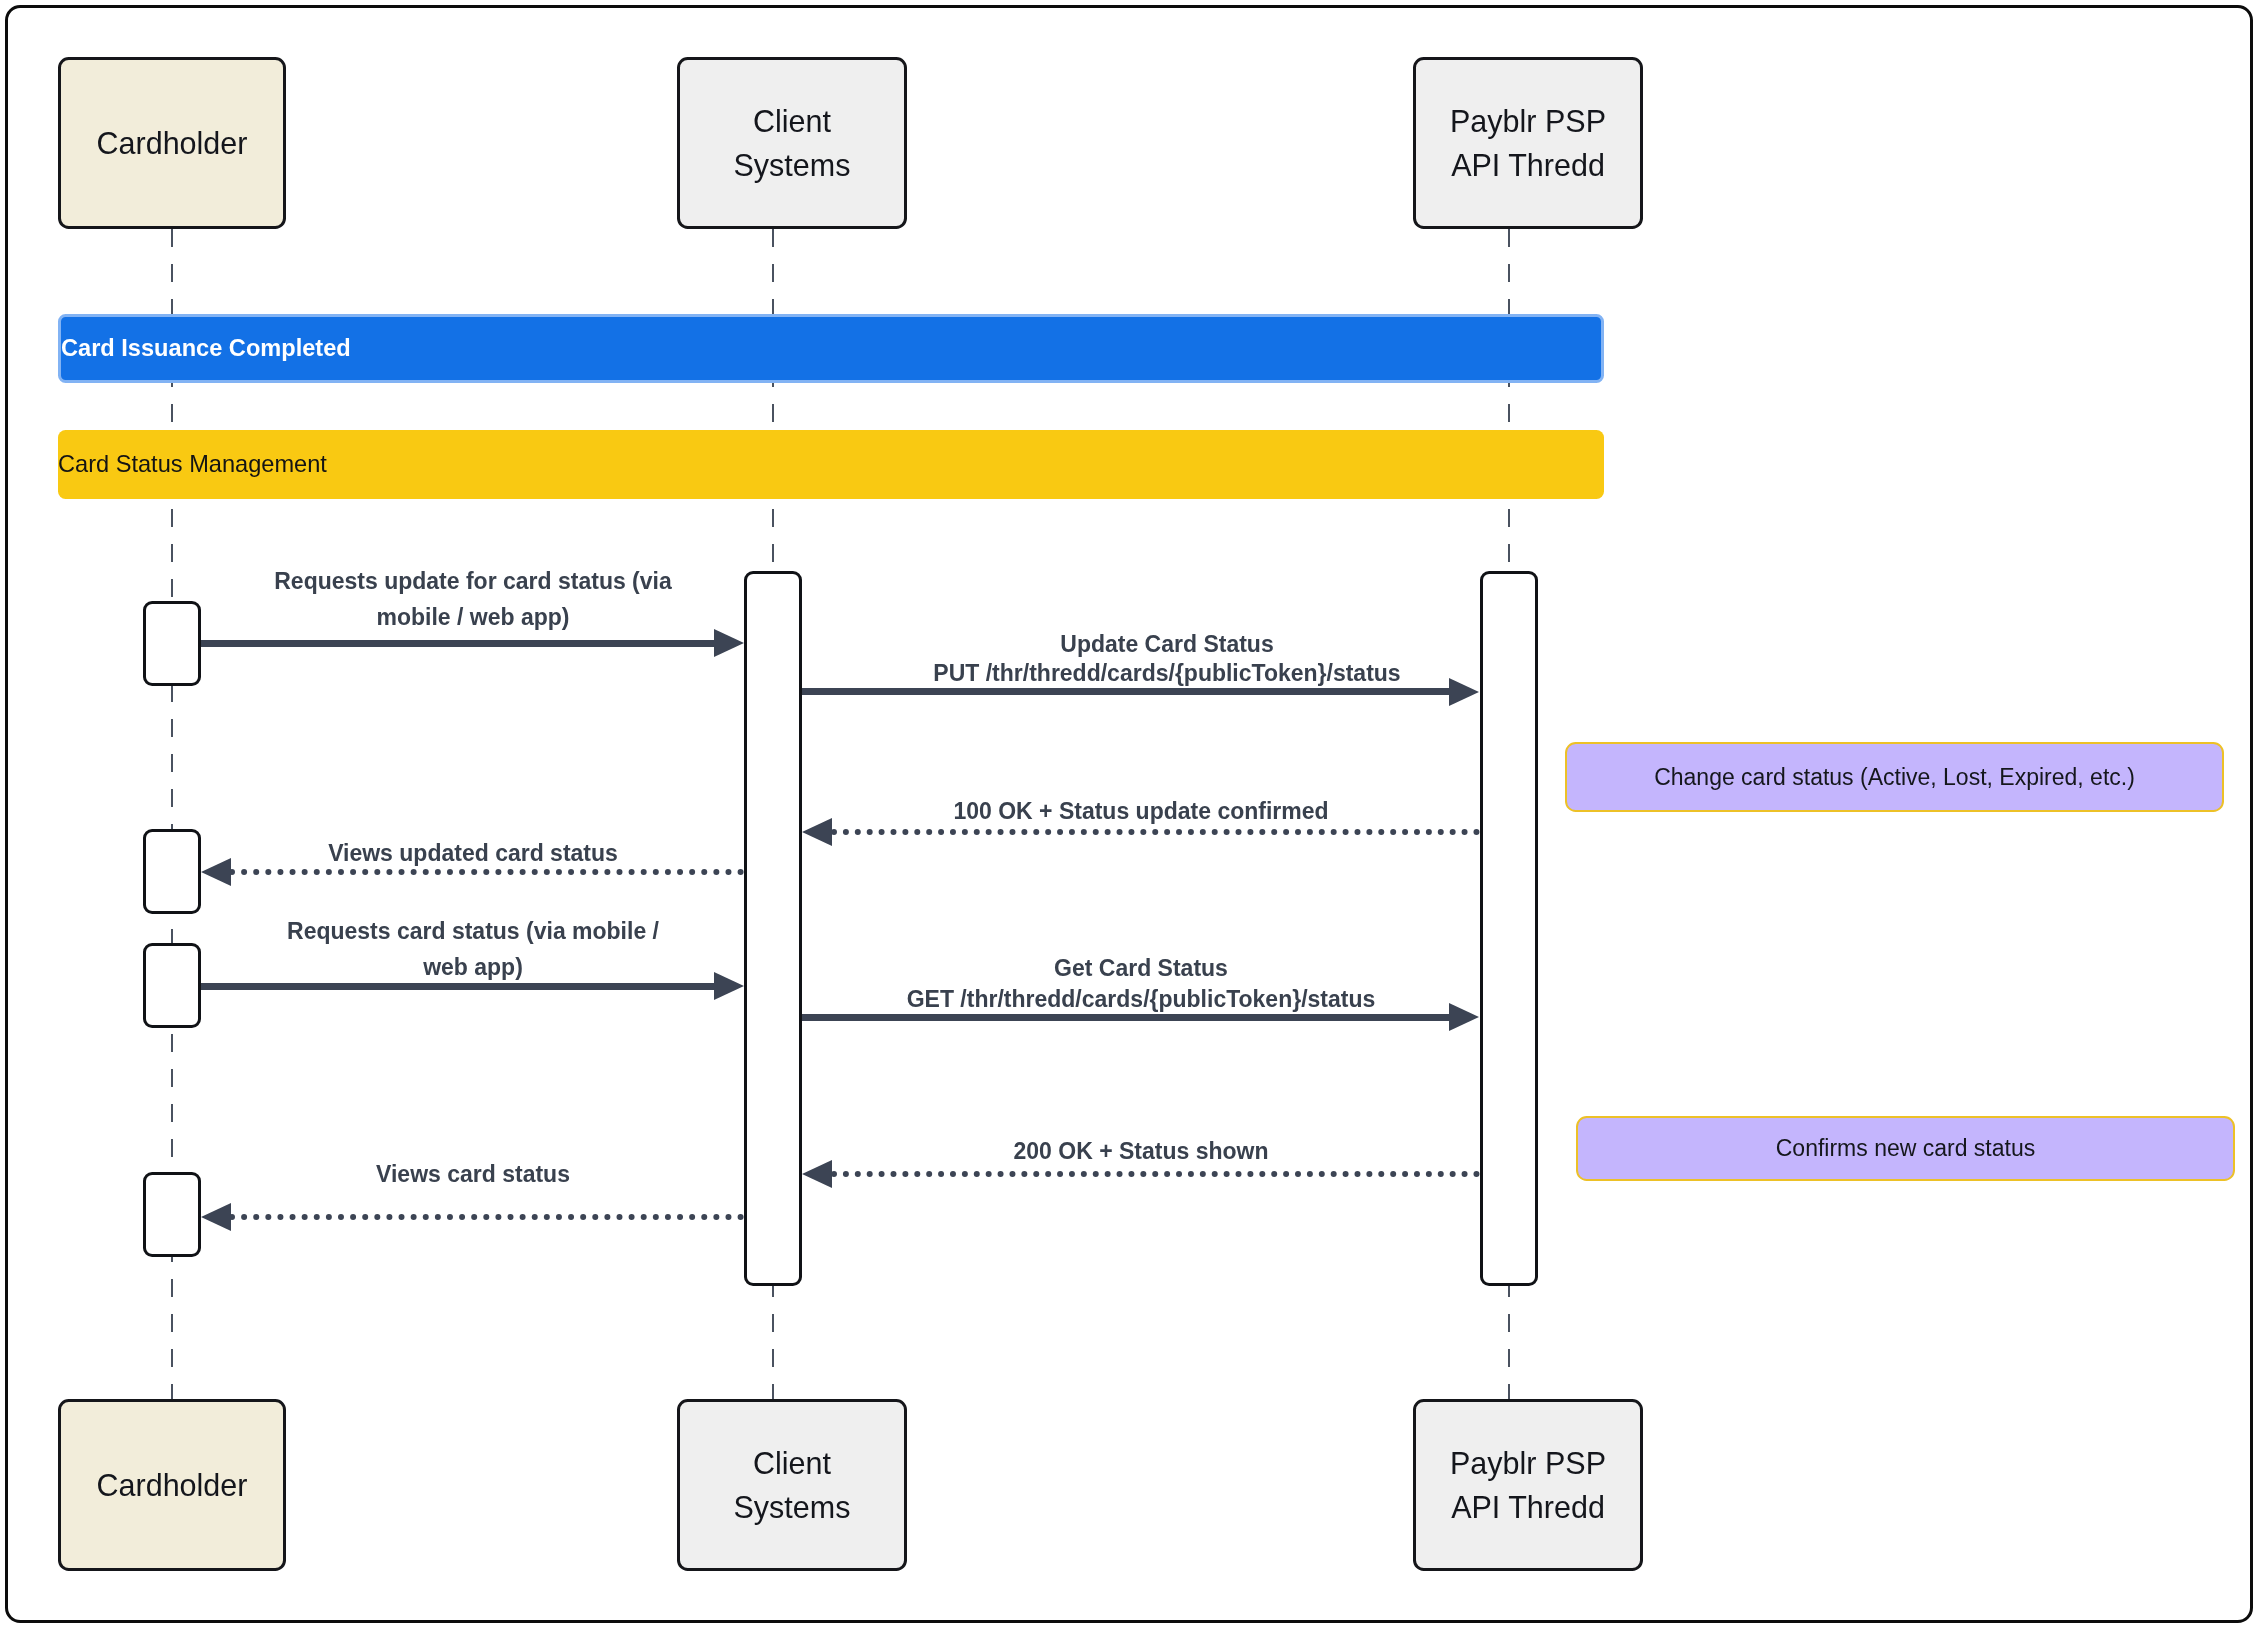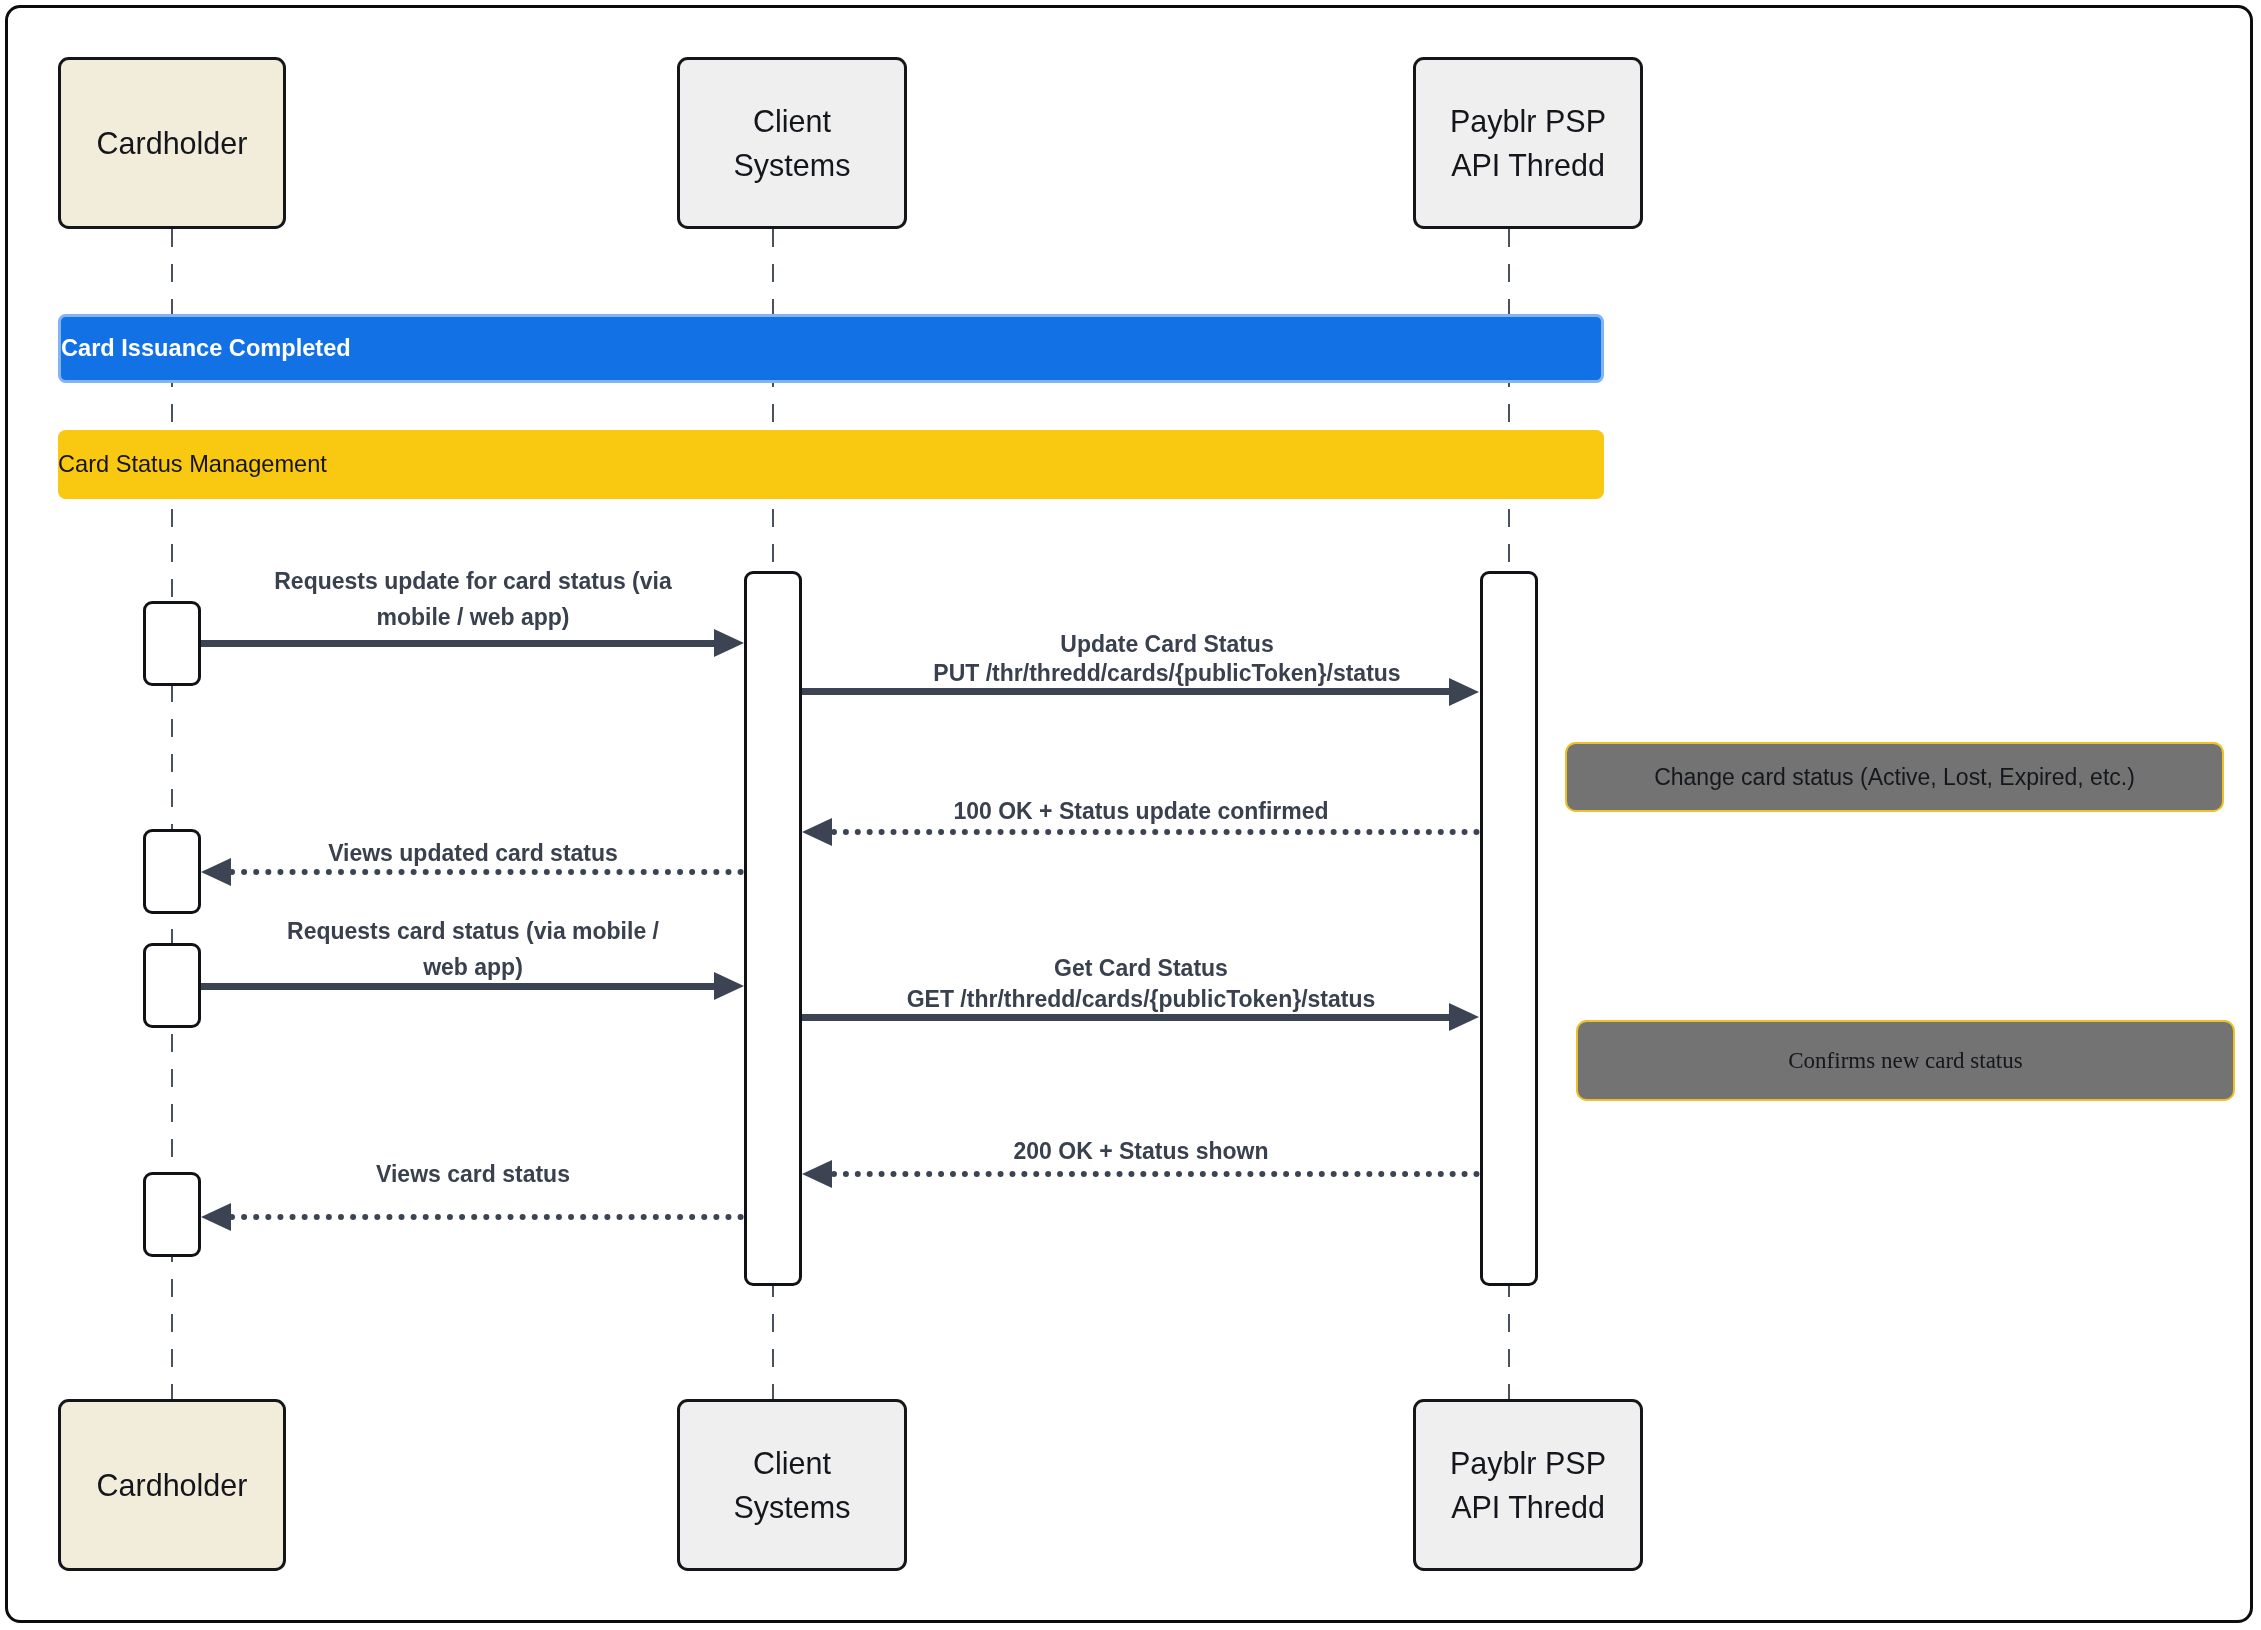--- a/index.html
+++ b/index.html
@@ -36,21 +36,21 @@
   .msg-label{
     position:absolute;text-align:center;font-weight:700;color:#39414e;font-size:23px;
   }
   .msg-line{position:absolute;height:0;}
   .msg-line.solid{border-top:7.6px solid #3c4454;}
   .msg-line.dotted{border-top:6.9px dotted #3c4454;}
   .head{position:absolute;width:0;height:0;}
   .head.right{border-left:30.5px solid #3c4454;border-top:14.5px solid transparent;border-bottom:14.5px solid transparent;}
   .head.left{border-right:30.5px solid #3c4454;border-top:14.5px solid transparent;border-bottom:14.5px solid transparent;}
   .note{
-    position:absolute;box-sizing:border-box;background:#737373;border:2.3px solid #edc127;border-radius:10.7px;
+    position:absolute;box-sizing:border-box;background:#c4b5fd;border:2.3px solid #edc127;border-radius:10.7px;
     display:flex;align-items:center;justify-content:center;
     font-size:23px;color:#15171c;text-align:center;
   }
 </style>
 </head>
 <body>
 
 <div class="canvas">
 
   <div class="lifeline" style="left:171px;"></div>
@@ -135,21 +135,21 @@
     <div class="msg-label" style="left:201px;top:1157px;width:544px;line-height:35px;">
       <div>Views card status</div>
     </div>
     <div class="msg-line dotted" style="left:229px;top:1214px;width:515px;"></div>
     <div class="head left" style="left:201px;top:1203px;"></div>
   </div>
 
   <div class="note" style="left:1565px;top:742px;width:659px;height:70px;">
     <span>Change card status (Active, Lost, Expired, etc.)</span>
   </div>
-  <div class="note" style="left:1576px;top:1020px;width:659px;height:81px;font-family:Liberation Serif, serif;">
+  <div class="note" style="left:1576px;top:1116px;width:659px;height:65px;">
     <span>Confirms new card status</span>
   </div>
 
   <div class="actor-box actor-beige" style="left:58px;top:57px;">
     <div>Cardholder</div>
   </div>
   <div class="actor-box actor-gray" style="left:658px;top:57px;width:230px;">
     <div>Client</div>
     <div>Systems</div>
   </div>

